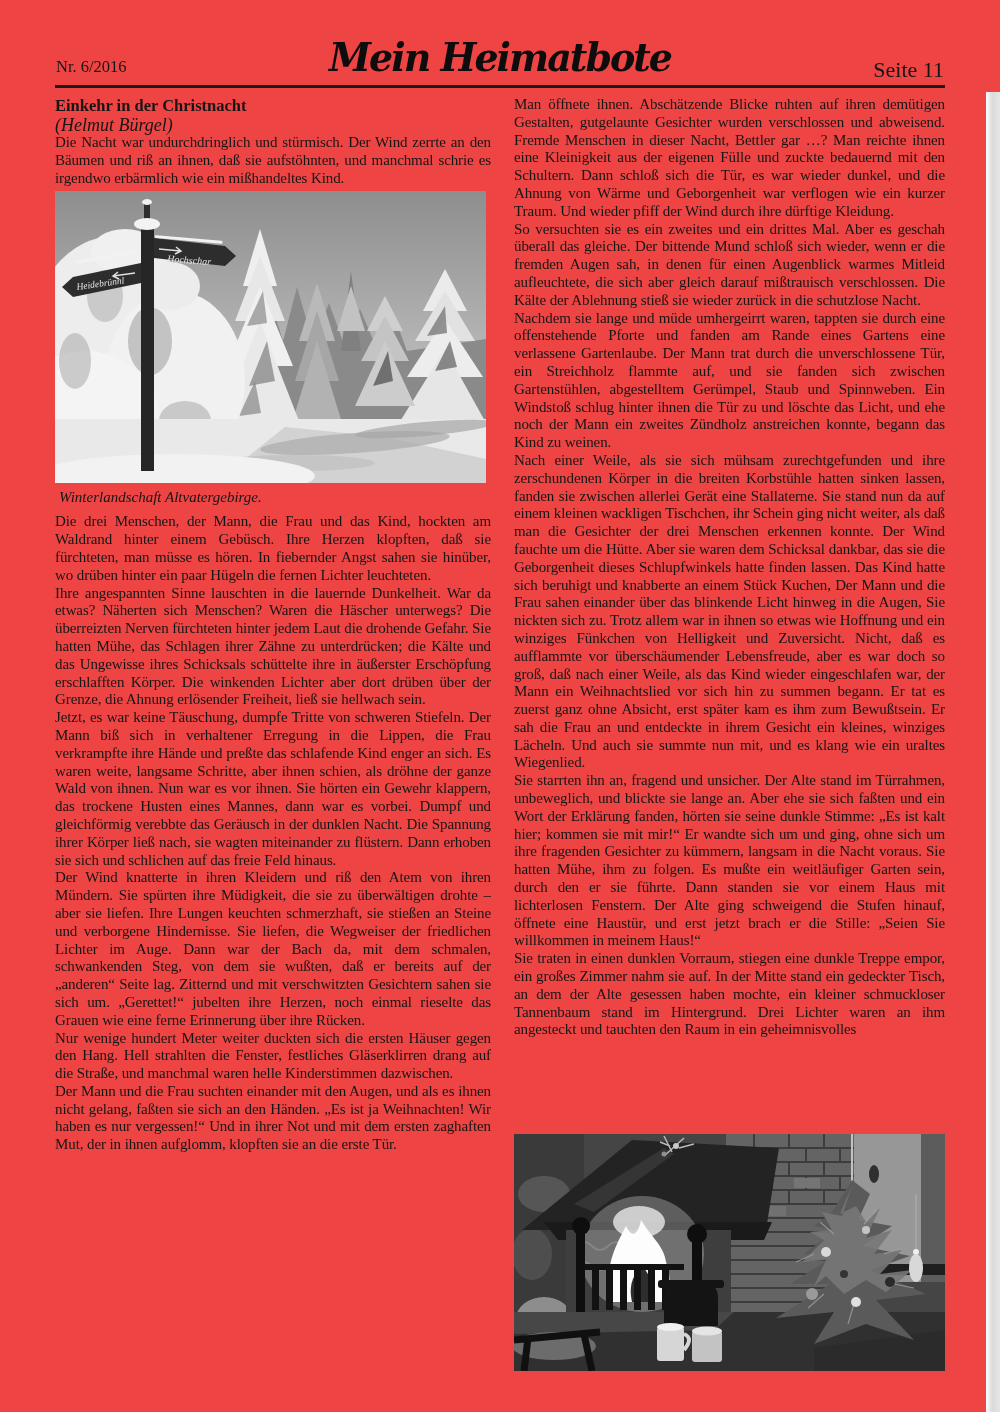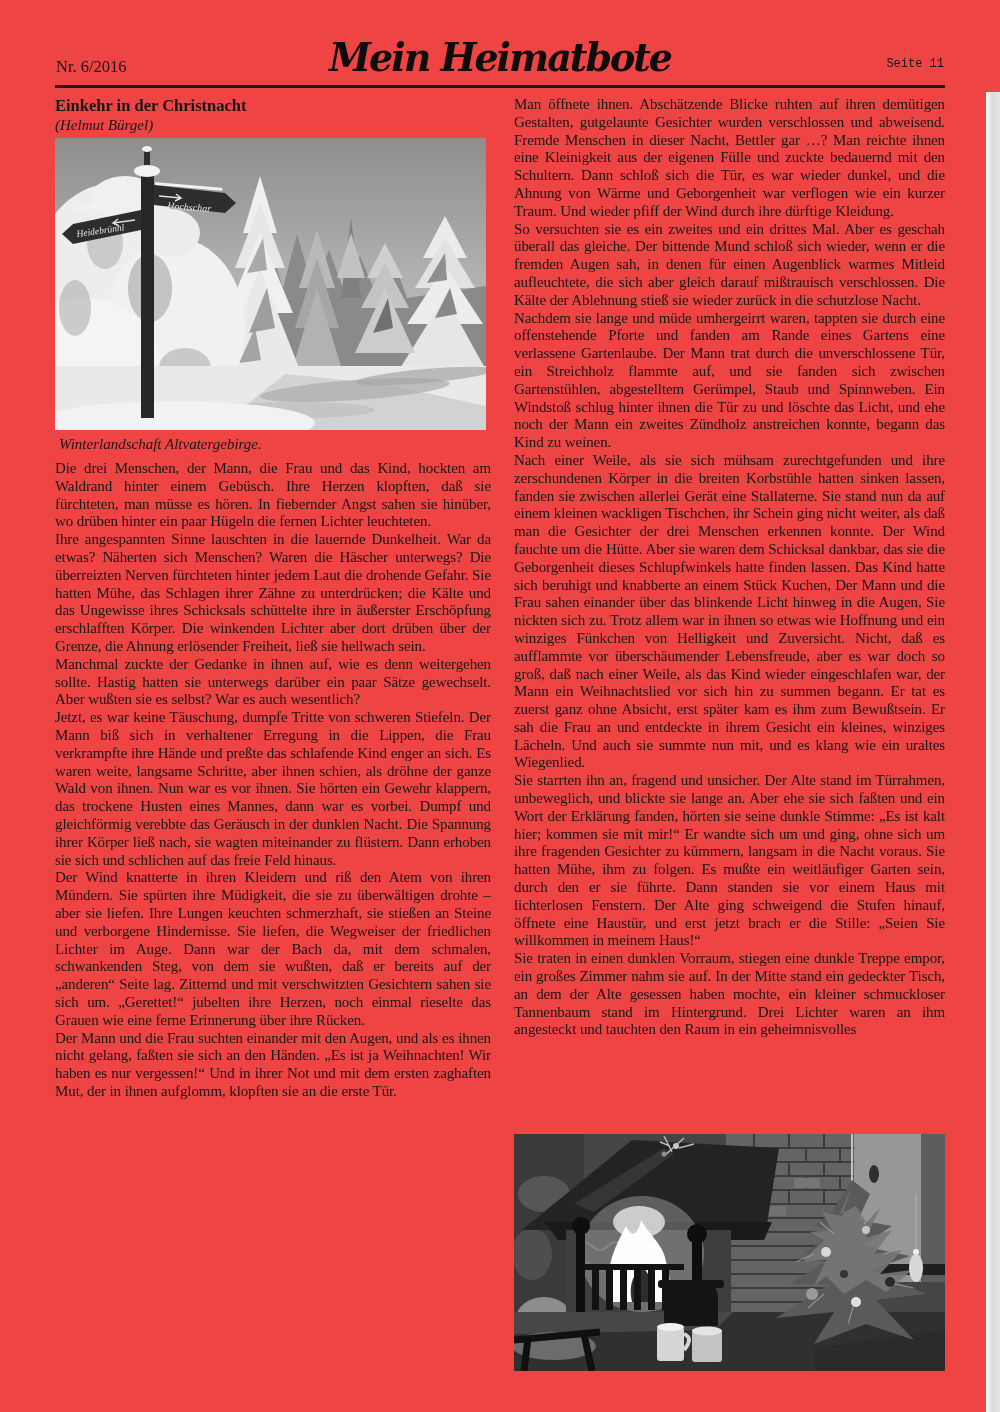--- a/index.html
+++ b/index.html
@@ -1,34 +1,34 @@
 <!DOCTYPE html>
 <html lang="de"><head>
 <meta charset="utf-8">
 <style>
   html,body { margin:0; padding:0; background:#ffffff; }
   .page {
     position:relative; width:1000px; height:1412px; background:#ef4444;
     overflow:hidden; font-family:"Liberation Serif", serif; color:#161616;
   }
   .issue   { position:absolute; top:57px; left:56px;  font-size:16.5px; }
-  .pagenum { position:absolute; top:57px; right:56px; font-size:12px;font-family:Liberation Mono, monospace; }
+  .pagenum { position:absolute; top:57px; right:56px; font-size:22px; }
   .masthead{
     position:absolute; top:34px; left:0; width:100%; text-align:center;
     font-family:"DejaVu Serif", serif; font-weight:bold; font-style:italic;
     font-size:38px; letter-spacing:-2px; color:#0d0d0d; transform:scaleY(1.04);
   }
   .rule { position:absolute; top:85px; left:55px; width:890px; height:3px; background:#1a1a1a; }
 
   .columns { position:absolute; top:96px; left:55px; width:890px; display:flex; gap:23px; }
   .col-left  { width:436px; }
   .col-right { width:431px; }
 
   h1.title  { margin:0; font-size:16.5px; line-height:20px; font-weight:bold; }
-  .author   { margin:0; font-style:italic; font-size:15px; line-height:18px; }
+  .author   { margin:0; font-style:italic; font-size:18px; line-height:18px; }
   p.body {
     margin:0; font-size:15px; line-height:17.8px; text-align:justify;
     letter-spacing:-0.1px; hyphens:auto; -webkit-hyphens:auto;
   }
   figure { margin:0; }
   .fig-winter { margin-top:4px; }
   .caption { font-style:italic; font-size:15px; line-height:18px; margin:5px 4px 7px; }
   .rc-text { min-height:1028px; }
   .fig-fire { margin-top:10px; }
   svg.photo { display:block; background:#bfbfbf; }
@@ -46,20 +46,21 @@
   <div class="issue">Nr. 6/2016</div>
   <div class="masthead">Mein Heimatbote</div>
   <div class="pagenum">Seite 11</div>
   <div class="rule"></div>
 
   <div class="columns">
 
     <div class="col-left">
       <h1 class="title">Einkehr in der Christnacht</h1>
       <p class="author">(Helmut Bürgel)</p>
+      <p class="body">Die Nacht war undurchdringlich und stürmisch. Der Wind zerrte an den Bäumen und riß an ihnen, daß sie aufstöhnten, und manchmal schrie es irgendwo erbärmlich wie ein mißhandeltes Kind.</p>
 
       <figure class="fig-winter">
         <svg class="photo" width="431" height="292" viewBox="0 0 431 292" aria-hidden="true">
           <defs>
             <linearGradient id="sky" x1="0" y1="0" x2="0" y2="1">
               <stop offset="0" stop-color="#8e8e8e"></stop>
               <stop offset="0.55" stop-color="#b6b6b6"></stop>
               <stop offset="1" stop-color="#d8d8d8"></stop>
             </linearGradient>
           </defs>
@@ -133,23 +134,23 @@
             <rect x="20" y="70" width="64" height="3" rx="1.5" fill="#f2f2f2" transform="rotate(-10 20 70)"></rect>
             <path d="M80,82 L58,85 M63,81 L58,85 L64,88" stroke="#e0e0e0" stroke-width="1.5" fill="none"></path>
             <text x="22" y="99" font-size="9.5" font-style="italic" fill="#e6e6e6" transform="rotate(-8 22 99)">Heidebrünnl</text>
           </g>
         </svg>
         <figcaption class="caption">Winterlandschaft Altvatergebirge.</figcaption>
       </figure>
 
       <p class="body">Die drei Menschen, der Mann, die Frau und das Kind, hockten am Waldrand hinter einem Gebüsch. Ihre Herzen klopften, daß sie fürchteten, man müsse es hören. In fiebernder Angst sahen sie hinüber, wo drüben hinter ein paar Hügeln die fernen Lichter leuchteten.</p>
       <p class="body">Ihre angespannten Sinne lauschten in die lauernde Dunkelheit. War da etwas? Näherten sich Menschen? Waren die Häscher unterwegs? Die überreizten Nerven fürchteten hinter jedem Laut die drohende Gefahr. Sie hatten Mühe, das Schlagen ihrer Zähne zu unterdrücken; die Kälte und das Ungewisse ihres Schicksals schüttelte ihre in äußerster Erschöpfung erschlafften Körper. Die winkenden Lichter aber dort drüben über der Grenze, die Ahnung erlösender Freiheit, ließ sie hellwach sein.</p>
-      <p class="body">Manchmal zuckte der Gedanke in ihnen auf, wie es denn weitergehen sollte. Hastig hatten sie unterwegs darüber ein paar Sätze gewechselt. Aber wußten sie es selbst? War es auch wesentlich?</p>
       <p class="body">Jetzt, es war keine Täuschung, dumpfe Tritte von schweren Stiefeln. Der Mann biß sich in verhaltener Erregung in die Lippen, die Frau verkrampfte ihre Hände und preßte das schlafende Kind enger an sich. Es waren weite, langsame Schritte, aber ihnen schien, als dröhne der ganze Wald von ihnen. Nun war es vor ihnen. Sie hörten ein Gewehr klappern, das trockene Husten eines Mannes, dann war es vorbei. Dumpf und gleichförmig verebbte das Geräusch in der dunklen Nacht. Die Spannung ihrer Körper ließ nach, sie wagten miteinander zu flüstern. Dann erhoben sie sich und schlichen auf das freie Feld hinaus.</p>
       <p class="body">Der Wind knatterte in ihren Kleidern und riß den Atem von ihren Mündern. Sie spürten ihre Müdigkeit, die sie zu überwältigen drohte – aber sie liefen. Ihre Lungen keuchten schmerzhaft, sie stießen an Steine und verborgene Hindernisse. Sie liefen, die Wegweiser der friedlichen Lichter im Auge. Dann war der Bach da, mit dem schmalen, schwankenden Steg, von dem sie wußten, daß er bereits auf der „anderen“ Seite lag. Zitternd und mit verschwitzten Gesichtern sahen sie sich um. „Gerettet!“ jubelten ihre Herzen, noch einmal rieselte das Grauen wie eine ferne Erinnerung über ihre Rücken.</p>
+      <p class="body">Nur wenige hundert Meter weiter duckten sich die ersten Häuser gegen den Hang. Hell strahlten die Fenster, festliches Gläserklirren drang auf die Straße, und manchmal waren helle Kinderstimmen dazwischen.</p>
       <p class="body">Der Mann und die Frau suchten einander mit den Augen, und als es ihnen nicht gelang, faßten sie sich an den Händen. „Es ist ja Weihnachten! Wir haben es nur vergessen!“ Und in ihrer Not und mit dem ersten zaghaften Mut, der in ihnen aufglomm, klopften sie an die erste Tür.</p>
     </div>
 
     <div class="col-right">
       <div class="rc-text">
         <p class="body">Man öffnete ihnen. Abschätzende Blicke ruhten auf ihren demütigen Gestalten, gutgelaunte Gesichter wurden verschlossen und abweisend. Fremde Menschen in dieser Nacht, Bettler gar …? Man reichte ihnen eine Kleinigkeit aus der eigenen Fülle und zuckte bedauernd mit den Schultern. Dann schloß sich die Tür, es war wieder dunkel, und die Ahnung von Wärme und Geborgenheit war verflogen wie ein kurzer Traum. Und wieder pfiff der Wind durch ihre dürftige Kleidung.</p>
         <p class="body">So versuchten sie es ein zweites und ein drittes Mal. Aber es geschah überall das gleiche. Der bittende Mund schloß sich wieder, wenn er die fremden Augen sah, in denen für einen Augenblick warmes Mitleid aufleuchtete, die sich aber gleich darauf mißtrauisch verschlossen. Die Kälte der Ablehnung stieß sie wieder zurück in die schutzlose Nacht.</p>
         <p class="body">Nachdem sie lange und müde umhergeirrt waren, tappten sie durch eine offenstehende Pforte und fanden am Rande eines Gartens eine verlassene Gartenlaube. Der Mann trat durch die unverschlossene Tür, ein Streichholz flammte auf, und sie fanden sich zwischen Gartenstühlen, abgestelltem Gerümpel, Staub und Spinnweben. Ein Windstoß schlug hinter ihnen die Tür zu und löschte das Licht, und ehe noch der Mann ein zweites Zündholz anstreichen konnte, begann das Kind zu weinen.</p>
         <p class="body">Nach einer Weile, als sie sich mühsam zurechtgefunden und ihre zerschundenen Körper in die breiten Korbstühle hatten sinken lassen, fanden sie zwischen allerlei Gerät eine Stallaterne. Sie stand nun da auf einem kleinen wackligen Tischchen, ihr Schein ging nicht weiter, als daß man die Gesichter der drei Menschen erkennen konnte. Der Wind fauchte um die Hütte. Aber sie waren dem Schicksal dankbar, das sie die Geborgenheit dieses Schlupfwinkels hatte finden lassen. Das Kind hatte sich beruhigt und knabberte an einem Stück Kuchen, Der Mann und die Frau sahen einander über das blinkende Licht hinweg in die Augen, Sie nickten sich zu. Trotz allem war in ihnen so etwas wie Hoffnung und ein winziges Fünkchen von Helligkeit und Zuversicht. Nicht, daß es aufflammte vor überschäumender Lebensfreude, aber es war doch so groß, daß nach einer Weile, als das Kind wieder eingeschlafen war, der Mann ein Weihnachtslied vor sich hin zu summen begann. Er tat es zuerst ganz ohne Absicht, erst später kam es ihm zum Bewußtsein. Er sah die Frau an und entdeckte in ihrem Gesicht ein kleines, winziges Lächeln. Und auch sie summte nun mit, und es klang wie ein uraltes Wiegenlied.</p>
         <p class="body">Sie starrten ihn an, fragend und unsicher. Der Alte stand im Türrahmen, unbeweglich, und blickte sie lange an. Aber ehe sie sich faßten und ein Wort der Erklärung fanden, hörten sie seine dunkle Stimme: „Es ist kalt hier; kommen sie mit mir!“ Er wandte sich um und ging, ohne sich um ihre fragenden Gesichter zu kümmern, langsam in die Nacht voraus. Sie hatten Mühe, ihm zu folgen. Es mußte ein weitläufiger Garten sein, durch den er sie führte. Dann standen sie vor einem Haus mit lichterlosen Fenstern. Der Alte ging schweigend die Stufen hinauf, öffnete eine Haustür, und erst jetzt brach er die Stille: „Seien Sie willkommen in meinem Haus!“</p>

